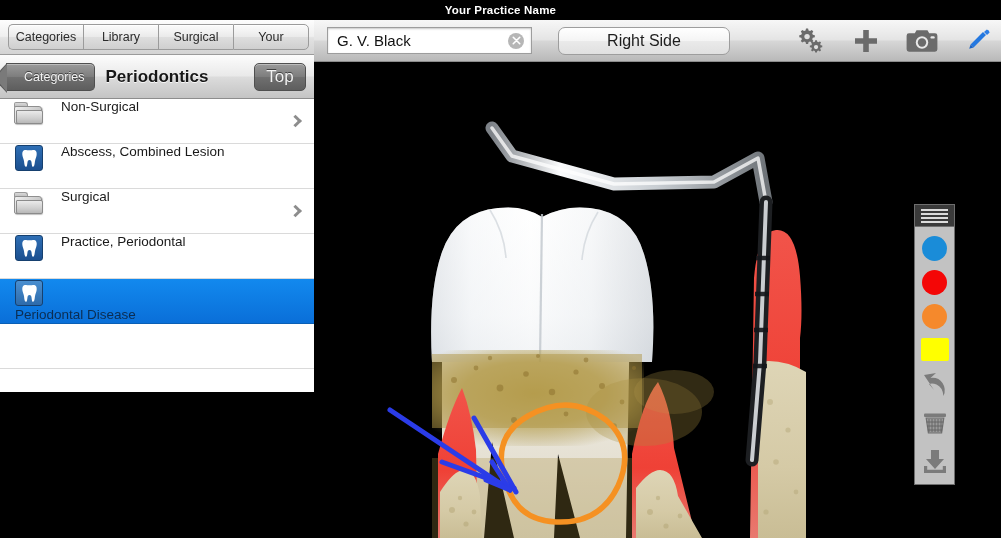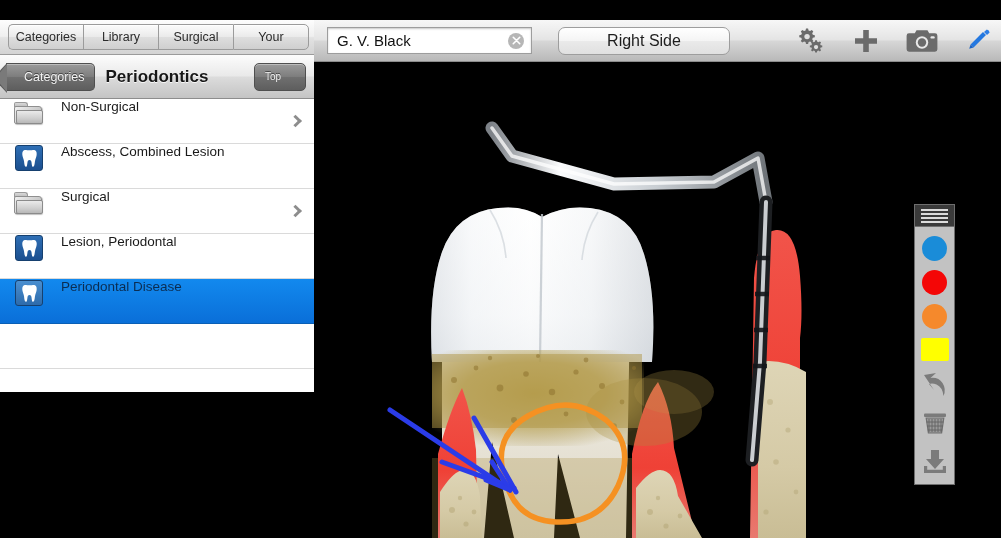--- a/index.html
+++ b/index.html
@@ -70,39 +70,40 @@
   }
   .backbtn span{ position:relative; z-index:2; }
   .navtitle{
     position:absolute; left:0; right:0; text-align:center;
     font-size:17px; font-weight:bold; color:#171717;
     text-shadow:0 1px 0 rgba(255,255,255,.8);
     pointer-events:none;
   }
   .topbtn{
     position:absolute; right:8px; height:28px; min-width:52px;
-    display:flex; align-items:center; justify-content:flex-start;
-    font-size:10px; color:#f2f2f2; text-shadow:0 -1px 0 rgba(0,0,0,.55);
+    display:flex; align-items:center; justify-content:center;
+    font-size:17px; color:#f2f2f2; text-shadow:0 -1px 0 rgba(0,0,0,.55);
     background:linear-gradient(to bottom,#9a9a9a 0%,#7e7e7e 48%,#6f6f6f 52%,#5e5e5e 100%);
     border:1px solid #4f4f4f; border-radius:5px;
     box-shadow:inset 0 1px 0 rgba(255,255,255,.35);
     padding:0 10px;
   }
 
   
   .list{ width:314px; background:#fff; }
   .row{
     position:relative; height:45px; width:314px;
     display:flex; align-items:flex-start;
     border-bottom:1px solid #dadada;
     background:#fff;
   }
   .row.sel{
     background:linear-gradient(to bottom,#1289ee 0%,#0a6fd8 100%);
     border-bottom:1px solid #0a5fb5;
+    flex-direction:column;
   }
   .row .ico{ width:32px; height:28px; margin-left:14px; flex:0 0 auto; position:relative; }
   .row .lbl{
     margin-left:15px; font-size:13.5px; color:#1a1a1a;
     white-space:nowrap; overflow:hidden;
   }
   .row.sel .lbl{ color:#0b2d52; }
   .chev{
     position:absolute; right:14px; top:50%; transform:translateY(-50%);
     width:9px; height:9px; border-right:3px solid #8d8d8d; border-top:3px solid #8d8d8d;
@@ -204,20 +205,23 @@
   .swatch{ width:25px; height:25px; border-radius:50%; margin-top:9px; }
   .swatch.sq{ border-radius:2px; width:28px; height:23px; }
   .ptool{ width:34px; height:32px; margin-top:7px; display:flex; align-items:center; justify-content:center; }
   .ptool svg{ display:block; }
 </style>
 </head>
 <body>
 
 <div id="app">
 
+  <div class="statusbar">
+    <div class="ptitle">Your Practice Name</div>
+  </div>
 
   <div class="leftpanel">
 
     <div class="segbar">
       <div class="seg">
         <span>Categories</span>
       </div>
       <div class="seg">
         <span>Library</span>
       </div>
@@ -277,21 +281,21 @@
       </div>
 
       <div class="row">
         <div class="ico">
           <div class="toothtile">
             <svg class="toothsvg" viewBox="0 0 20 22">
               <path d="M10 1.4c3 0 4.6-1 6.4-.2 2 .9 2.4 3.6 1.9 6.4-.5 2.8-1.3 3.6-1.8 6.3-.4 2.3-.6 6.6-2.2 6.8-1.5.2-1.6-3.2-1.9-5.1-.3-1.7-.6-2.8-2.4-2.8s-2.1 1.1-2.4 2.8c-.3 1.9-.4 5.3-1.9 5.1-1.6-.2-1.8-4.5-2.2-6.8C3 11.2 2.2 10.4 1.7 7.6 1.2 4.8 1.6 2.1 3.6 1.2 5.4.4 7 1.4 10 1.4z" fill="#ffffff"></path>
             </svg>
           </div>
         </div>
-        <div class="lbl">Lesion, Periodontal</div>
+        <div class="lbl">Practice, Periodontal</div>
       </div>
 
       <div class="row sel">
         <div class="ico">
           <div class="toothtile">
             <svg class="toothsvg" viewBox="0 0 20 22">
               <path d="M10 1.4c3 0 4.6-1 6.4-.2 2 .9 2.4 3.6 1.9 6.4-.5 2.8-1.3 3.6-1.8 6.3-.4 2.3-.6 6.6-2.2 6.8-1.5.2-1.6-3.2-1.9-5.1-.3-1.7-.6-2.8-2.4-2.8s-2.1 1.1-2.4 2.8c-.3 1.9-.4 5.3-1.9 5.1-1.6-.2-1.8-4.5-2.2-6.8C3 11.2 2.2 10.4 1.7 7.6 1.2 4.8 1.6 2.1 3.6 1.2 5.4.4 7 1.4 10 1.4z" fill="#ffffff"></path>
             </svg>
           </div>
         </div>

